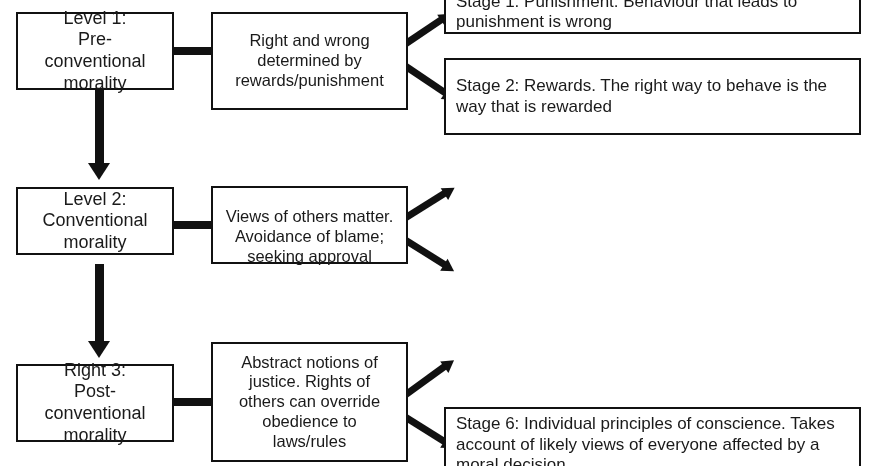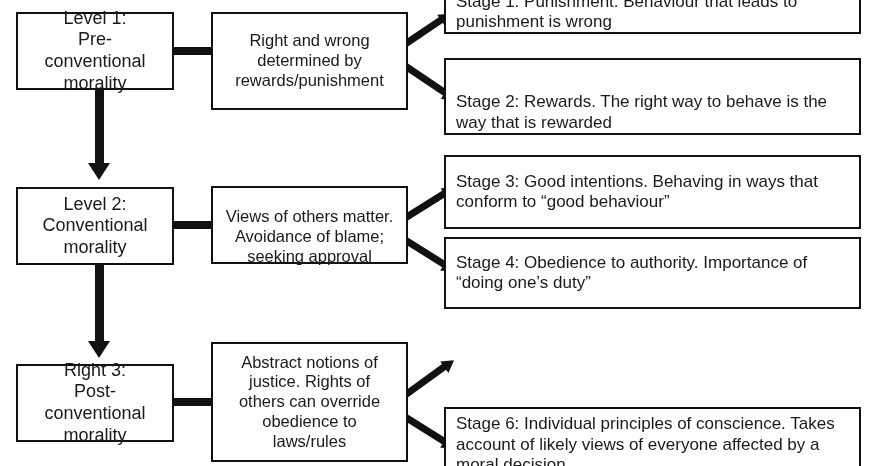--- a/index.html
+++ b/index.html
@@ -105,21 +105,21 @@
 
   <div class="diag" style="left:406px; top:391px; width:50px; transform: rotate(-36deg);"></div>
   <div class="diag" style="left:406px; top:414px; width:48px; transform: rotate(32deg);"></div>
 
   <div class="box center level-box" style="left:16px; top:12px; width:158px; height:78px;">
     <span class="txt" style="white-space: pre-line;">Level 1:
 Pre-conventional
 morality</span>
   </div>
 
-  <div class="box center level-box" style="left:16px; top:187px; width:158px; height:78px;text-align:center;">
+  <div class="box center level-box" style="left:16px; top:187px; width:158px; height:68px;text-align:center;">
     <span class="txt" style="white-space: pre-line;">Level 2:
 Conventional
 morality</span>
   </div>
 
   <div class="box center level-box" style="left:16px; top:364px; width:158px; height:78px;">
     <span class="txt" style="white-space: pre-line;">Right 3:
 Post-conventional
 morality</span>
   </div>
@@ -142,34 +142,26 @@
 others can override
 obedience to
 laws/rules</span>
   </div>
 
   <div class="box left-align stage-box" style="left:444px; top:-28px; width:417px; height:62px;">
     <span class="txt" style="position: relative; top: 9px; white-space: pre-line;">Stage 1: Punishment. Behaviour that leads to
 punishment is wrong</span>
   </div>
 
-  <div class="box left-align stage-box" style="left:444px; top:58px; width:417px; height:77px;align-items:flex-end;">
+  <div class="box left-align stage-box" style="left:444px; top:58px; width:417px; height:77px;">
     <span class="txt" style="white-space: pre-line;">Stage 2: Rewards. The right way to behave is the
 way that is rewarded</span>
   </div>
 
-  <div class="box left-align stage-box" style="left:444px; top:155px; width:417px; height:74px;">
-    <span class="txt" style="white-space: pre-line;">Stage 3: Good intentions. Behaving in ways that
-conform to “good behaviour”</span>
-  </div>
 
-  <div class="box left-align stage-box" style="left:444px; top:237px; width:417px; height:72px;">
-    <span class="txt" style="white-space: pre-line;">Stage 4: Obedience to authority. Importance of
-“doing one’s duty”</span>
-  </div>
 
 
   <div class="box left-align stage-box" style="left:444px; top:407px; width:417px; height:88px;">
     <span class="txt" style="position: relative; top: -6px; white-space: pre-line;">Stage 6: Individual principles of conscience. Takes
 account of likely views of everyone affected by a
 moral decision</span>
   </div>
 
 </div>
 

